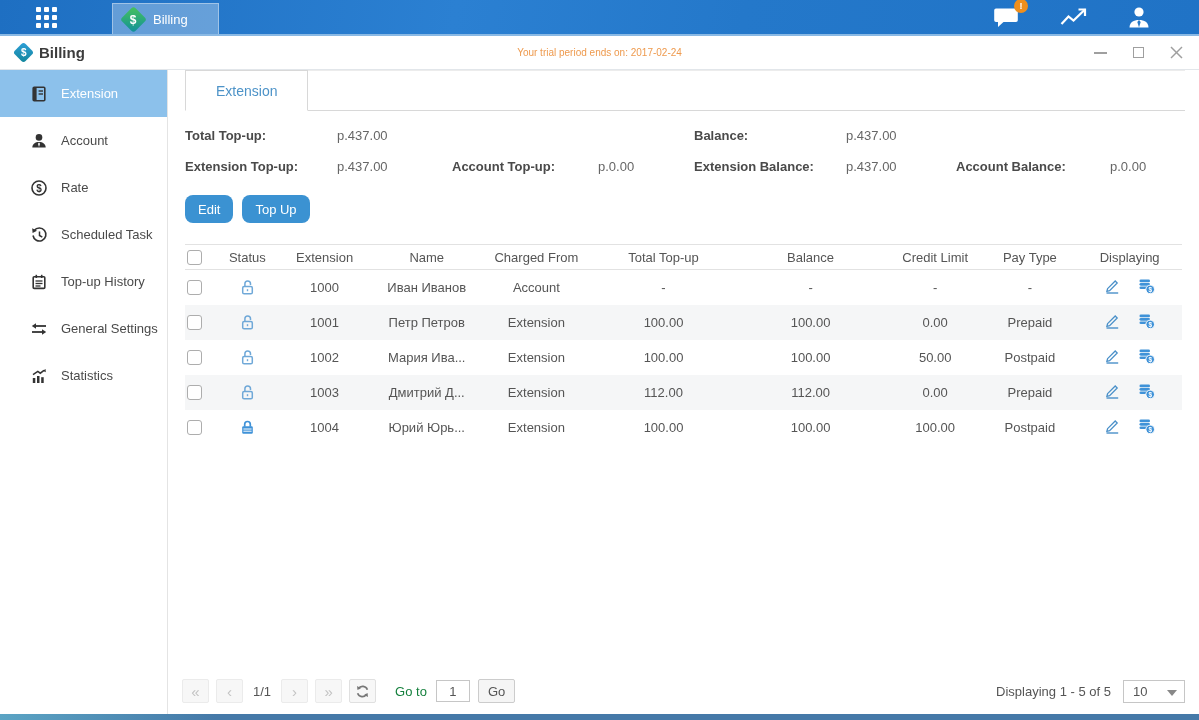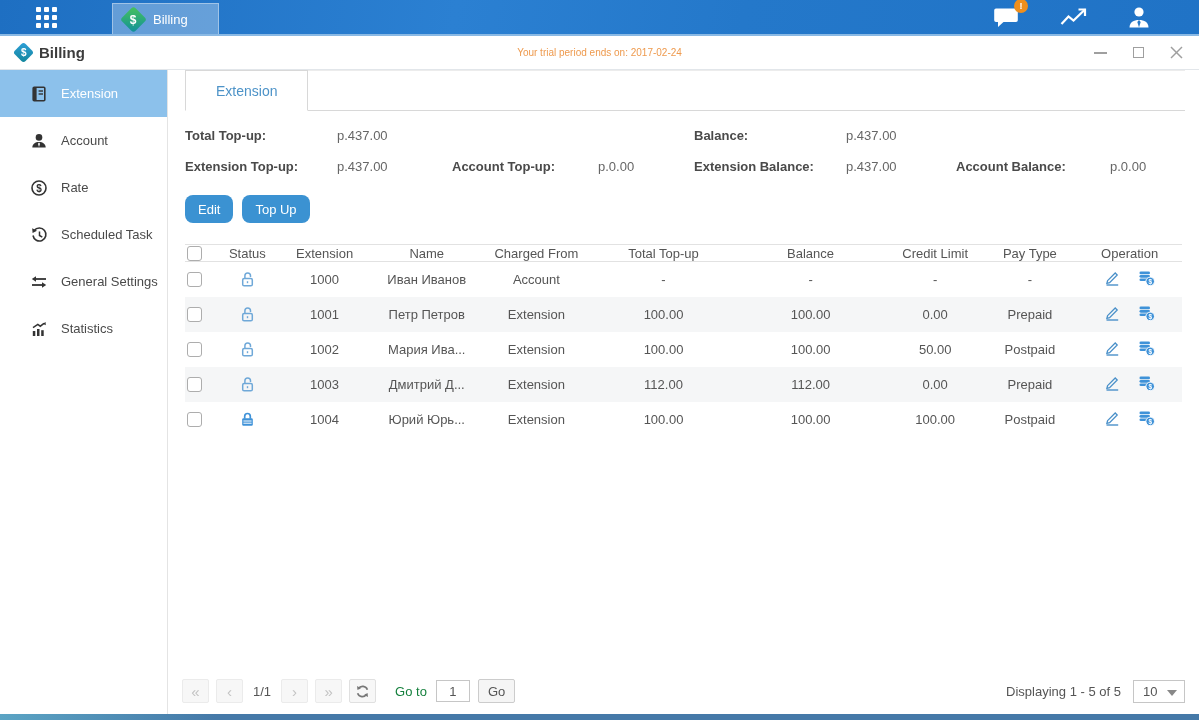--- a/index.html
+++ b/index.html
@@ -60,21 +60,21 @@
   .lbl { font-weight:bold; color:#4a4a4a; }
   .val { color:#666;margin-left:24px; }
   .sum-left  .w-l1 { width:128px; } .sum-left  .w-v1 { width:115px; } .sum-left  .w-l2 { width:122px; }
   .sum-right .w-l1 { width:128px; } .sum-right .w-v1 { width:110px; } .sum-right .w-l2 { width:130px; }
 
   .actions { display:flex; gap:9px; margin:13px 0 0 3px; }
   .btn-primary { background:#3b92d2; color:#fff; border:none; border-radius:8px; height:28px;
     padding:0 13px; font-size:13px; font-family:inherit; cursor:pointer; }
 
   table.grid { width:calc(100% - 6px); margin:21px 3px 0; border-collapse:collapse; table-layout:fixed; }
-  table.grid th { height:17px; font-weight:normal; color:#555; text-align:center;
+  table.grid th { height:25px; font-weight:normal; color:#555; text-align:center;
     border-top:1px solid #e2e2e2; border-bottom:1px solid #e2e2e2; }
   table.grid th:first-child, table.grid td:first-child { text-align:left; padding-left:2px; }
   table.grid td { height:35px; text-align:center; color:#555; }
   table.grid tbody tr:nth-child(even) { background:#f5f6f7; }
   .checkbox { display:inline-block; width:15px; height:15px; border:1px solid #adadad; border-radius:3px;
     background:#fff; vertical-align:middle; cursor:pointer; }
   .status-icon { display:inline-flex; vertical-align:middle; }
   .op-wrap { display:inline-flex; gap:16px; align-items:center; }
   .op-icon { display:inline-flex; cursor:pointer; }
 
@@ -84,21 +84,21 @@
     background:#f7f7f7; border:1px solid #ebebeb; border-radius:2px; color:#c3c3c3; font-size:15px;
     margin-right:7px; cursor:pointer; user-select:none; }
   .pg-btn.refresh { color:#777; border-color:#e0e0e0; }
   .page-ind { margin:0 10px 0 3px; color:#555; }
   .goto-label { margin:0 9px 0 12px; color:#15803d; }
   .goto-input { width:34px; height:22px; border:1px solid #c6c6c6; text-align:center; font-family:inherit; font-size:13px; color:#555; }
   .go-btn { margin-left:8px; height:24px; padding:2px 9px; background:#f5f5f5; border:1px solid #ccc;
     border-radius:2px; color:#555; font-family:inherit; font-size:13px; cursor:pointer; }
   .pg-right { margin-left:auto; display:flex; align-items:center; }
   .displaying { color:#555; margin-right:12px; }
-  .page-size { width:52px; height:23px; border:1px solid #c6c6c6; background:#fff; display:flex;
+  .page-size { width:62px; height:23px; border:1px solid #c6c6c6; background:#fff; display:flex;
     align-items:center; padding-left:9px; color:#555; position:relative; cursor:pointer; }
   .dd-arrow { position:absolute; right:7px; top:9px; width:0; height:0;
     border-left:5px solid transparent; border-right:5px solid transparent; border-top:6px solid #888; }
 
   .bottom-band { height:6px; flex:0 0 6px; background:linear-gradient(90deg,#5ba4c4,#4579a8 18%,#4579a8); }
 </style>
 </head>
 <body>
 
 <div class="window">
@@ -202,20 +202,33 @@
         </div>
         <div class="side-item">
           <span class="side-icon">
   <svg width="18" height="18" viewBox="0 0 18 18">
               <path d="M4.2 4.6 A6.5 6.5 0 1 1 3 9.5" fill="none" stroke="#333" stroke-width="1.6"></path>
               <path d="M2.2 2.2 L2.6 7 L7 4.8 Z" fill="#333"></path>
               <path d="M9.5 5.5v4l2.8 1.7" fill="none" stroke="#333" stroke-width="1.5"></path>
             </svg>
 </span>
           <span>Scheduled Task</span>
+        </div>
+        <div class="side-item">
+          <span class="side-icon">
+  <svg width="18" height="18" viewBox="0 0 18 18">
+              <rect x="3.2" y="3.8" width="11.6" height="11.6" rx="1" fill="none" stroke="#333" stroke-width="1.6"></rect>
+              <line x1="6.3" y1="1.8" x2="6.3" y2="5" stroke="#333" stroke-width="1.6"></line>
+              <line x1="11.7" y1="1.8" x2="11.7" y2="5" stroke="#333" stroke-width="1.6"></line>
+              <line x1="5.5" y1="8" x2="12.5" y2="8" stroke="#333" stroke-width="1.3"></line>
+              <line x1="5.5" y1="10.5" x2="12.5" y2="10.5" stroke="#333" stroke-width="1.3"></line>
+              <line x1="5.5" y1="13" x2="10.5" y2="13" stroke="#333" stroke-width="1.3"></line>
+            </svg>
+</span>
+          <span>Top-up History</span>
         </div>
         <div class="side-item">
           <span class="side-icon">
   <svg width="18" height="18" viewBox="0 0 18 18">
               <line x1="5" y1="6" x2="16" y2="6" stroke="#333" stroke-width="1.8"></line>
               <path d="M6 3.2 L1.8 6 L6 8.8 Z" fill="#333"></path>
               <line x1="2" y1="12" x2="13" y2="12" stroke="#333" stroke-width="1.8"></line>
               <path d="M12 9.2 L16.2 12 L12 14.8 Z" fill="#333"></path>
             </svg>
 </span>
@@ -289,21 +302,21 @@
             <tr id="thead-row">
           <th><span class="checkbox"></span></th>
         <th>Status</th>
               <th>Extension</th>
               <th>Name</th>
               <th>Charged From</th>
               <th>Total Top-up</th>
               <th>Balance</th>
               <th>Credit Limit</th>
               <th>Pay Type</th>
-              <th>Operation</th>
+              <th>Displaying</th>
             </tr>
           </thead>
         <tbody id="tbody">
             <tr>
               <td><span class="checkbox"></span></td>
               <td><span class="status-icon">
   <svg width="19" height="19" viewBox="0 0 19 19">
                     <rect x="4.7" y="8.6" width="9.6" height="7.2" rx="1.4" fill="none" stroke="#6fa8d8" stroke-width="1.5"></rect>
                     <path d="M6.9 8.6 V5.7 a2.8 2.8 0 0 1 5.6 0 V7" fill="none" stroke="#6fa8d8" stroke-width="1.5"></path>
                     <line x1="9.5" y1="11.2" x2="9.5" y2="13.2" stroke="#6fa8d8" stroke-width="1.4"></line>

